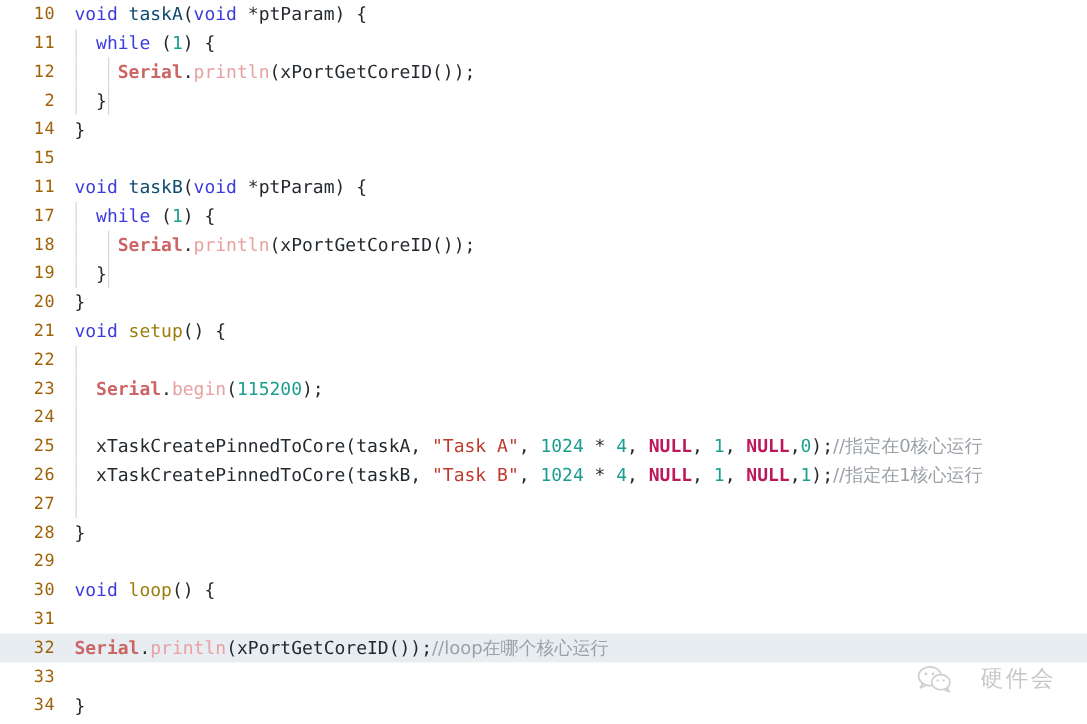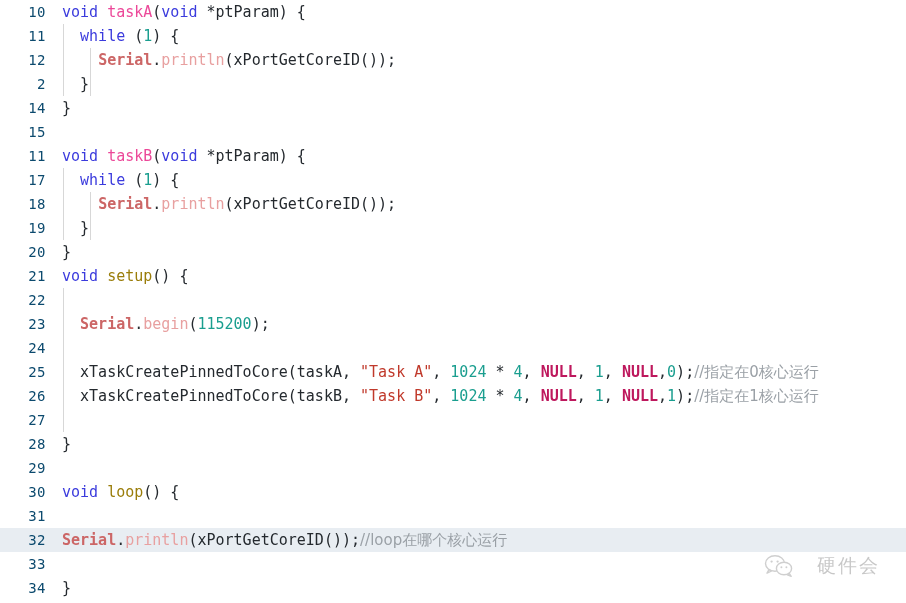--- a/index.html
+++ b/index.html
@@ -30,21 +30,21 @@
     font-size: 15px;
   }
   .row.sel { background: #e8edf2; }
 
   .gutter {
     position: absolute;
     left: 0;
     top: 0;
     width: 46px;
     text-align: right;
-    color: #0c4a6e;
+    color: #a16207;
     font-size: 14px;
     font-family: "DejaVu Sans Mono", "Liberation Mono", monospace;
     letter-spacing: 0.5px;
   }
 
   .code {
     position: absolute;
     left: 62px;
     top: 0;
     right: 0;
@@ -59,21 +59,21 @@
     width: 1px;
     height: 24px;
     background: #d7d7d7;
   }
   .g1 { left: 63px; }
   .g2 { left: 90px; }
 
   
   .kw      { color: #3b3bdd; }          
   .fn      { color: #9a7d0a; }          
-  .ident   { color: #ec4899; }          
+  .ident   { color: #0c4a6e; }          
   .lib     { color: #cc6666; font-weight: bold; }  
   .method  { color: #e8a0a0; }          
   .num     { color: #1a9e8f; }          
   .str     { color: #c0392b; }          
   .null    { color: #be185d; font-weight: bold; }  
   .cmt     { color: #9aa0a6; }          
   .punct   { color: #24292e; }
   .cn      { font-family: "DejaVu Sans", "Liberation Sans", sans-serif; }
 
   

